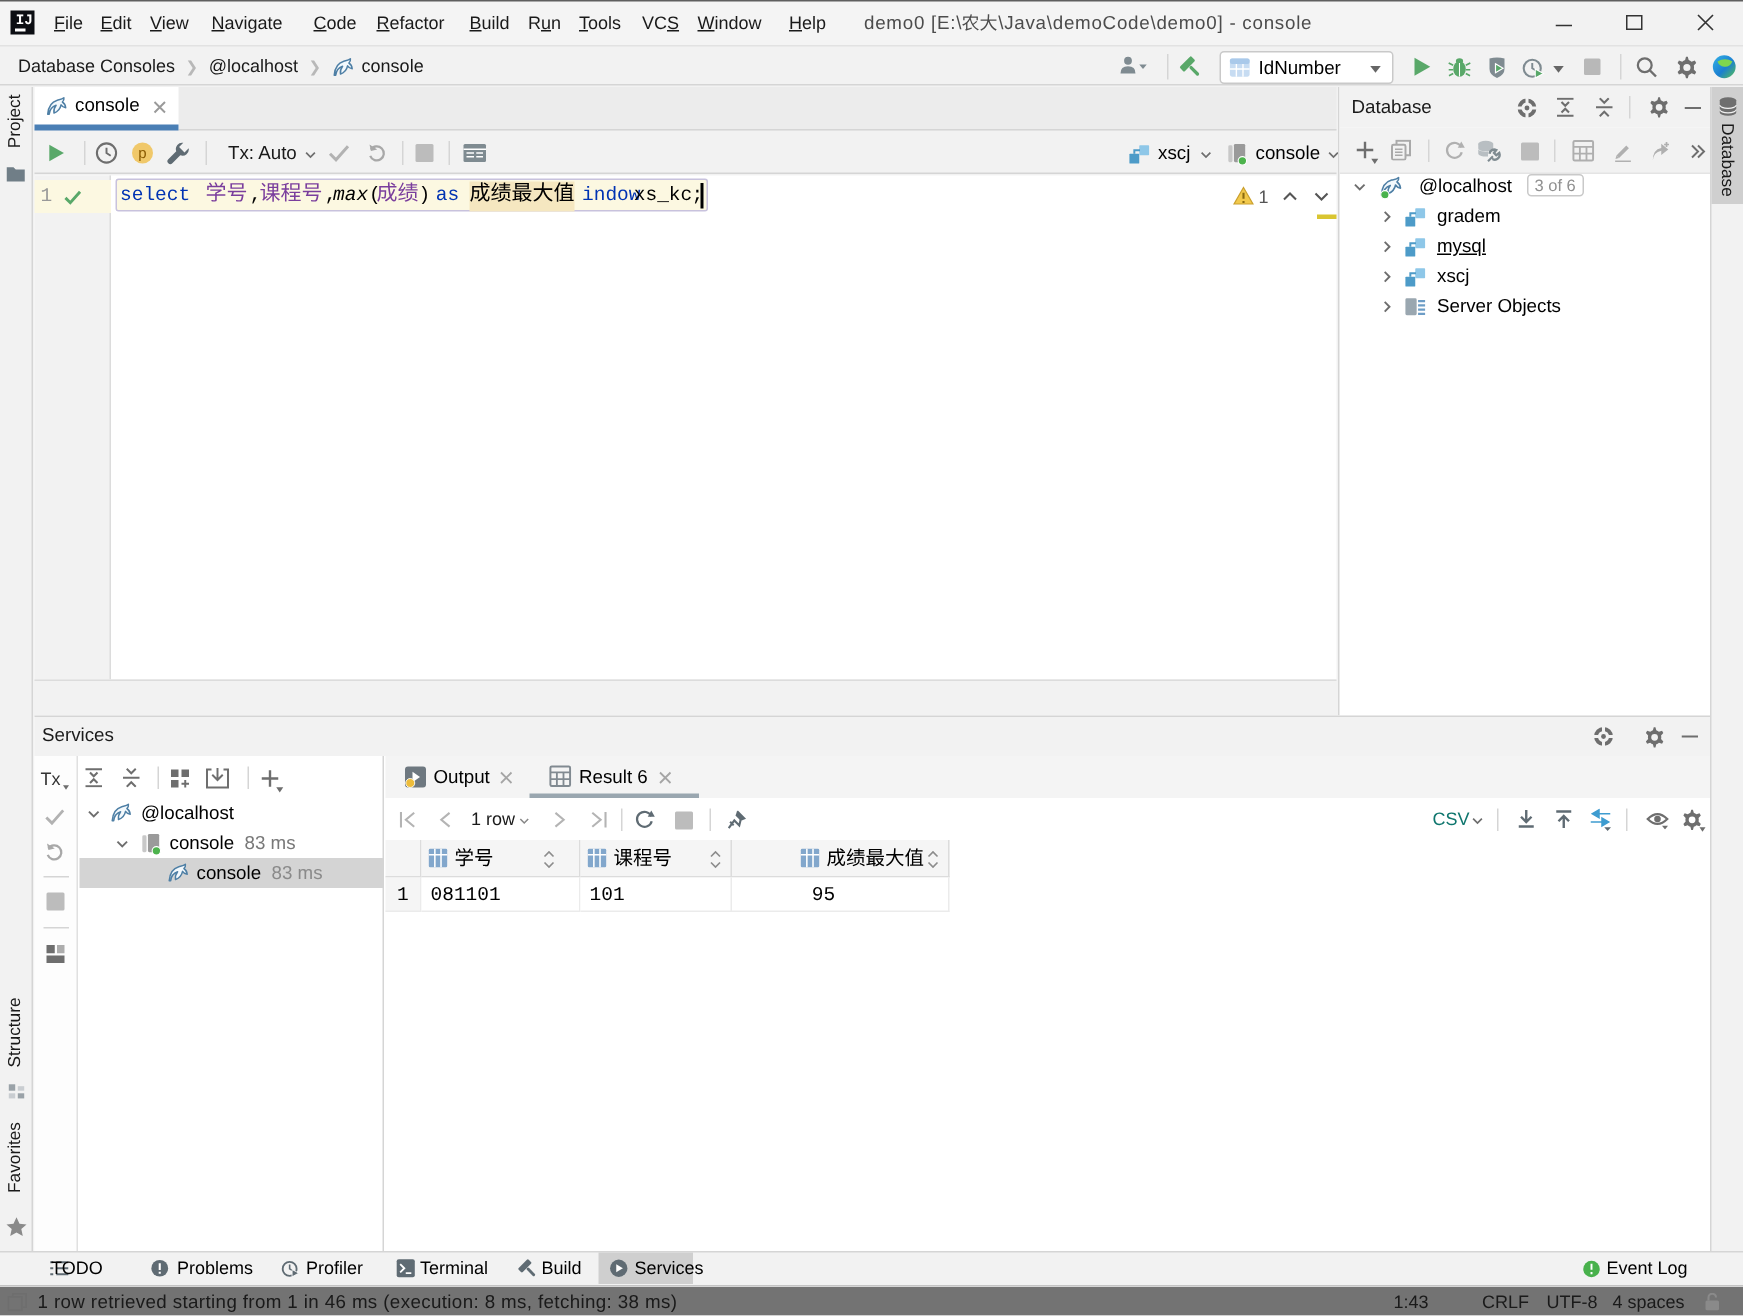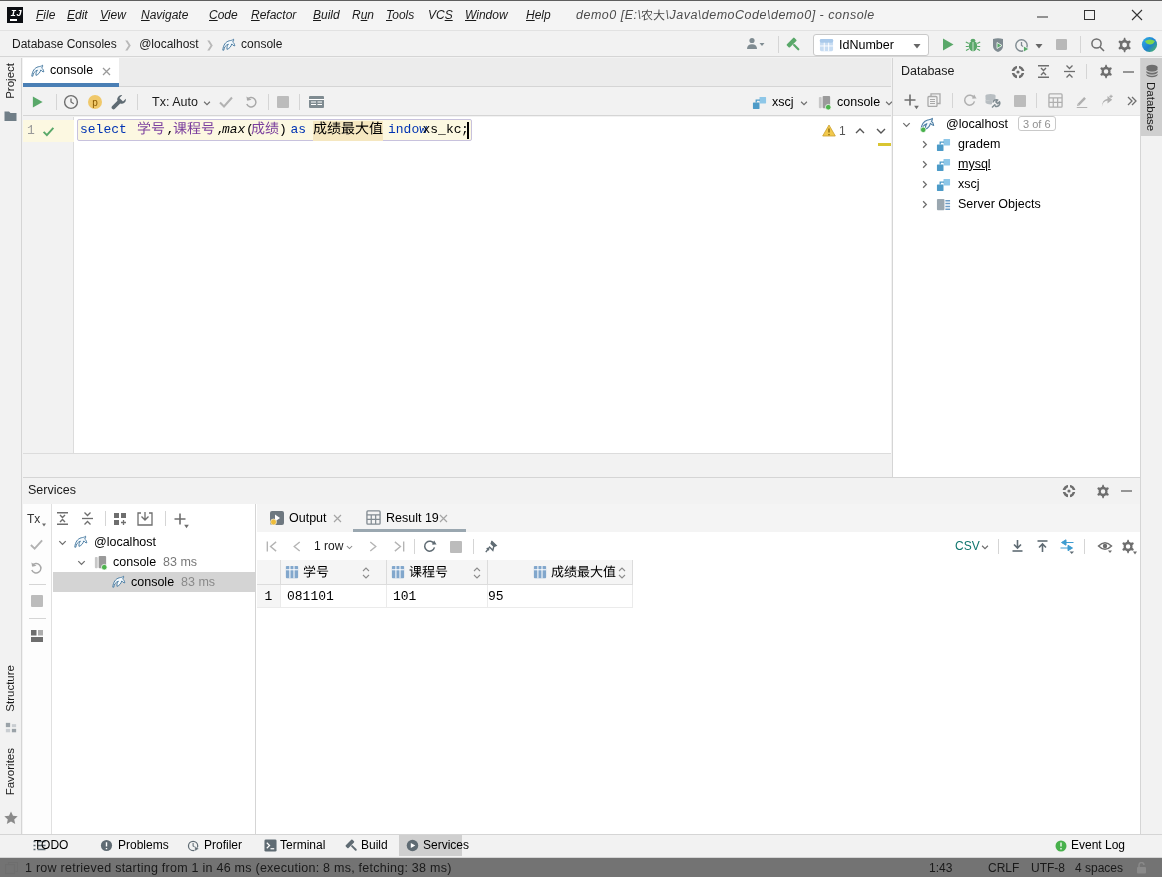--- a/index.html
+++ b/index.html
@@ -5,21 +5,21 @@
 * { margin:0; padding:0; box-sizing:border-box; }
 html,body { width:1162px; height:877px; overflow:hidden; }
 body { font-family:"Liberation Sans", sans-serif; font-size:12px; color:#000; background:#f2f2f2; position:relative; }
 .abs { position:absolute; }
 .gray { color:#787878; }
 svg.ic { display:inline-block; vertical-align:middle; }
 svg.cj { display:inline-block; fill:currentColor; }
 .sep-v { width:1px; background:#d5d5d5; position:absolute; }
 .sep-h { height:1px; background:#d5d5d5; position:absolute; }
 
-#titlebar { position:absolute; left:0; top:0; width:1000px; height:30px; background:#f4f4f4;font-style:italic; }
+#titlebar { position:absolute; left:0; top:0; width:1000px; height:30px; background:#f4f4f4; }
 
 #navbar { position:absolute; left:0; top:30px; width:1162px; height:27px; background:#f2f2f2; border-top:1px solid #e2e2e2; border-bottom:1px solid #d5d5d5; }
 
 #lstripe { position:absolute; left:0; top:58px; width:22px; height:776px; background:#f2f2f2; border-right:1px solid #d5d5d5; }
 #rstripe { position:absolute; left:1140px; top:58px; width:22px; height:776px; background:#f2f2f2; border-left:1px solid #d5d5d5; }
 .vtext { position:absolute; writing-mode:vertical-rl; font-size:11.5px; color:#1a1a1a; }
 .vtext-up { position:absolute; writing-mode:vertical-rl; transform:rotate(180deg); font-size:11.5px; color:#1a1a1a; }
 
 #tabstrip { position:absolute; left:23px; top:58px; width:868px; height:29px; background:#ececec; border-bottom:1px solid #d5d5d5; }
 #tab1 { position:absolute; left:0; top:0; width:96px; height:29px; background:#fff; border-bottom:4px solid #4a7fb5; }
@@ -635,21 +635,21 @@
           <path d="M6 4.5 L11 8 L6 11.5 Z" fill="#fff"></path>
           <circle cx="4.5" cy="12" r="3" fill="#edbc3a" stroke="#fff" stroke-width="0.6"></circle>
         </svg>
       <span class="abs" style="left:32px;top:0;line-height:28px;font-size:12.5px;">Output</span>
       <svg class="abs" width="9" height="9" style="left:76px;top:10px">
           <path d="M1 1 L8 8 M8 1 L1 8" stroke="#a5a5a5" stroke-width="1.2"></path>
         </svg>
       <svg class="abs ic" width="15" height="15" viewBox="0 0 16 16" style="left:109px;top:6px">
           <use href="#tgray"></use>
         </svg>
-      <span class="abs" style="left:129px;top:0;line-height:28px;font-size:12.5px;">Result 19</span>
+      <span class="abs" style="left:129px;top:0;line-height:28px;font-size:12.5px;">Result 6</span>
       <svg class="abs" width="9" height="9" style="left:182px;top:10px">
           <path d="M1 1 L8 8 M8 1 L1 8" stroke="#a5a5a5" stroke-width="1.2"></path>
         </svg>
       <div class="abs" style="left:96px;top:25px;width:113px;height:3px;background:#9aa7b0;"></div>
     </div>
     <div id="rtool">
       <svg class="abs ic" width="13" height="13" viewBox="0 0 14 14" style="left:8px;top:8px">
           <path d="M2.5 1.5 L2.5 12.5 M12 2 L6 7 L12 12" fill="none" stroke="#b4b4b4" stroke-width="1.5"></path>
         </svg>
       <svg class="abs ic" width="11" height="13" viewBox="0 0 12 14" style="left:34px;top:8px">
@@ -748,21 +748,21 @@
           </svg><svg class="cj" viewBox="0 -880 1000 1000" width="13" height="13" style="vertical-align:-2px;margin-right:16px">
             <use href="#gZHI"></use>
           </svg>
         <svg class="abs" width="8" height="12" viewBox="0 0 8 12" style="right:6px;top:7px">
             <path d="M1 4 L4 1 L7 4 M1 8 L4 11 L7 8" fill="none" stroke="#8c8c8c" stroke-width="1.1"></path>
           </svg>
       </div>
       <div class="td" style="left:0;top:25px;width:24px;background:#f5f5f5;text-align:center;font-family:'Liberation Mono',monospace;">1</div>
       <div class="td" style="left:24px;top:25px;width:106px;padding-left:6px;">081101</div>
       <div class="td" style="left:130px;top:25px;width:101px;padding-left:6px;">101</div>
-      <div class="td" style="left:231px;top:25px;width:145px;text-align:left;padding-right:22px;">95</div>
+      <div class="td" style="left:231px;top:25px;width:145px;text-align:center;padding-right:22px;">95</div>
     </div>
   </div>
 </div>
 
 <div id="botbar">
   <svg class="abs ic" width="13" height="11" viewBox="0 0 13 11" style="left:33px;top:5px">
       <path d="M0.5 1.5 L2.5 1.5 M0.5 5.5 L2.5 5.5 M0.5 9.5 L2.5 9.5 M4.5 1.5 L12.5 1.5 M4.5 5.5 L12.5 5.5 M4.5 9.5 L12.5 9.5" stroke="#5f6b73" stroke-width="1.4"></path>
     </svg>
   <span class="tool-lbl" style="left:34px;">TODO</span>
   <svg class="abs ic" width="13" height="13" viewBox="0 0 14 14" style="left:100px;top:4px">

